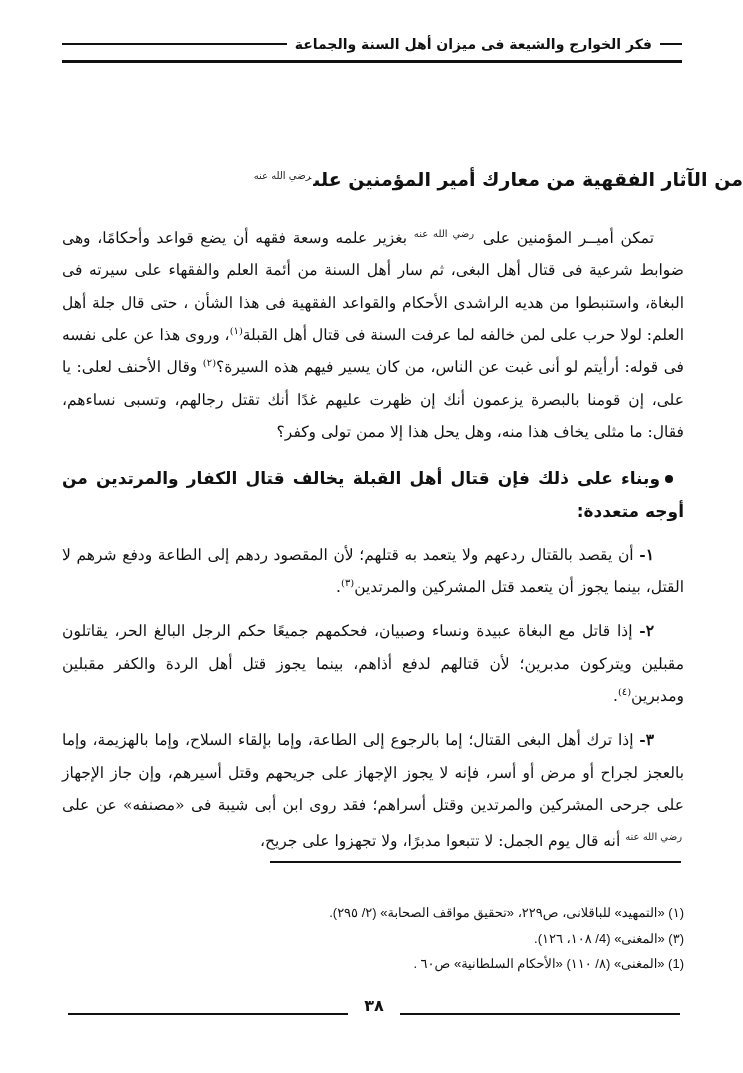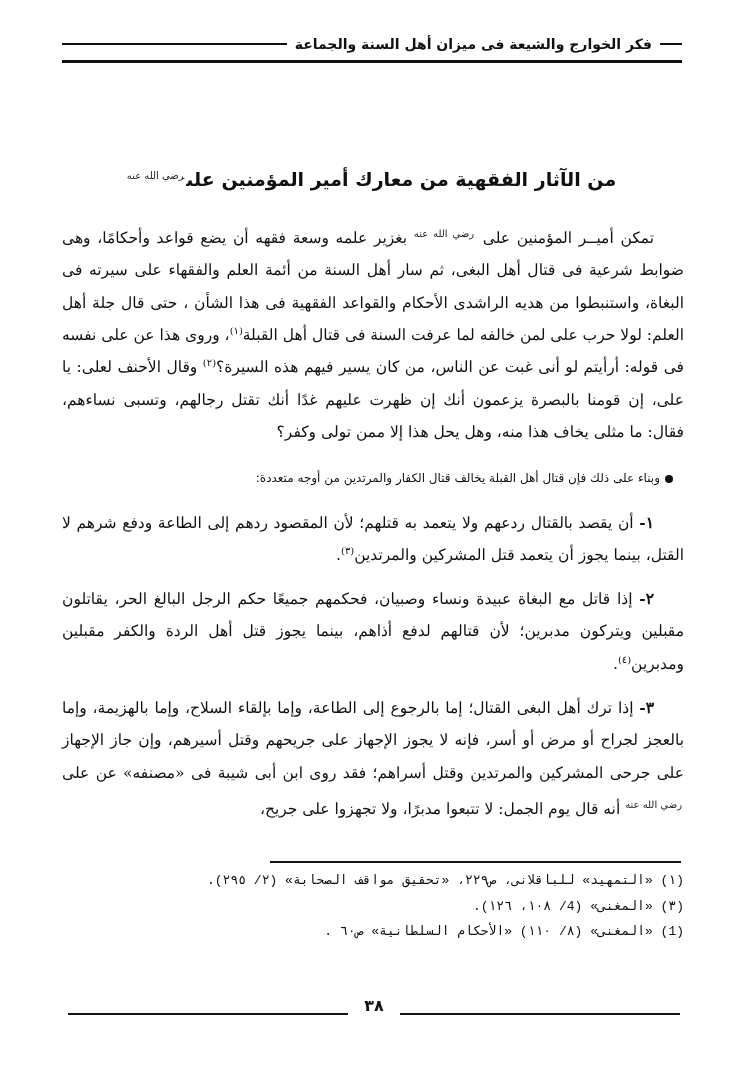--- a/index.html
+++ b/index.html
@@ -72,21 +72,21 @@
       border-radius: 50%;
       background: #111;
       vertical-align: middle;
       margin: 0 5px;
     }
     .chapter-title {
       position: absolute;
       top: 168px;
       left: 0;
       width: 743px;
-      text-align: center;
+      text-align: right;
       font-weight: bold;
       font-size: 19px;
       letter-spacing: -0.3px;
     }
     .honorific {
       font-size: 10px;
       font-weight: normal;
       vertical-align: super;
       margin-right: 2px;
       color: #222;
@@ -111,43 +111,43 @@
     .body sup {
       font-size: 10px;
       line-height: 0;
     }
     .body .lead-para {
       margin-top: 0;
       text-align-last: right;
     }
     .section-lead {
       font-family: "DejaVu Sans", sans-serif;
-      font-weight: normal;
-      font-size: 12px;
+      font-weight: bold;
+      font-size: 17px;
       margin-top: 14px !important;
       text-indent: 6px;
     }
     .item { margin-top: 12px !important; text-indent: 30px; }
     .item-num { font-weight: bold; }
 
     
     .footnote-rule {
       position: absolute;
       top: 861px;
       left: 270px;
       width: 411px;
       height: 2px;
       background: #111;
     }
     .footnotes {
       position: absolute;
-      top: 868px;
+      top: 900px;
       left: 200px;
       width: 484px;
-      font-family: Liberation Mono, monospace;
+      font-family: Liberation Sans, sans-serif;
       font-size: 13px;
       line-height: 25.5px;
       direction: rtl;
     }
     .footnotes .fn { white-space: nowrap; }
 
     
     .footer {
       position: absolute;
       top: 997px;

